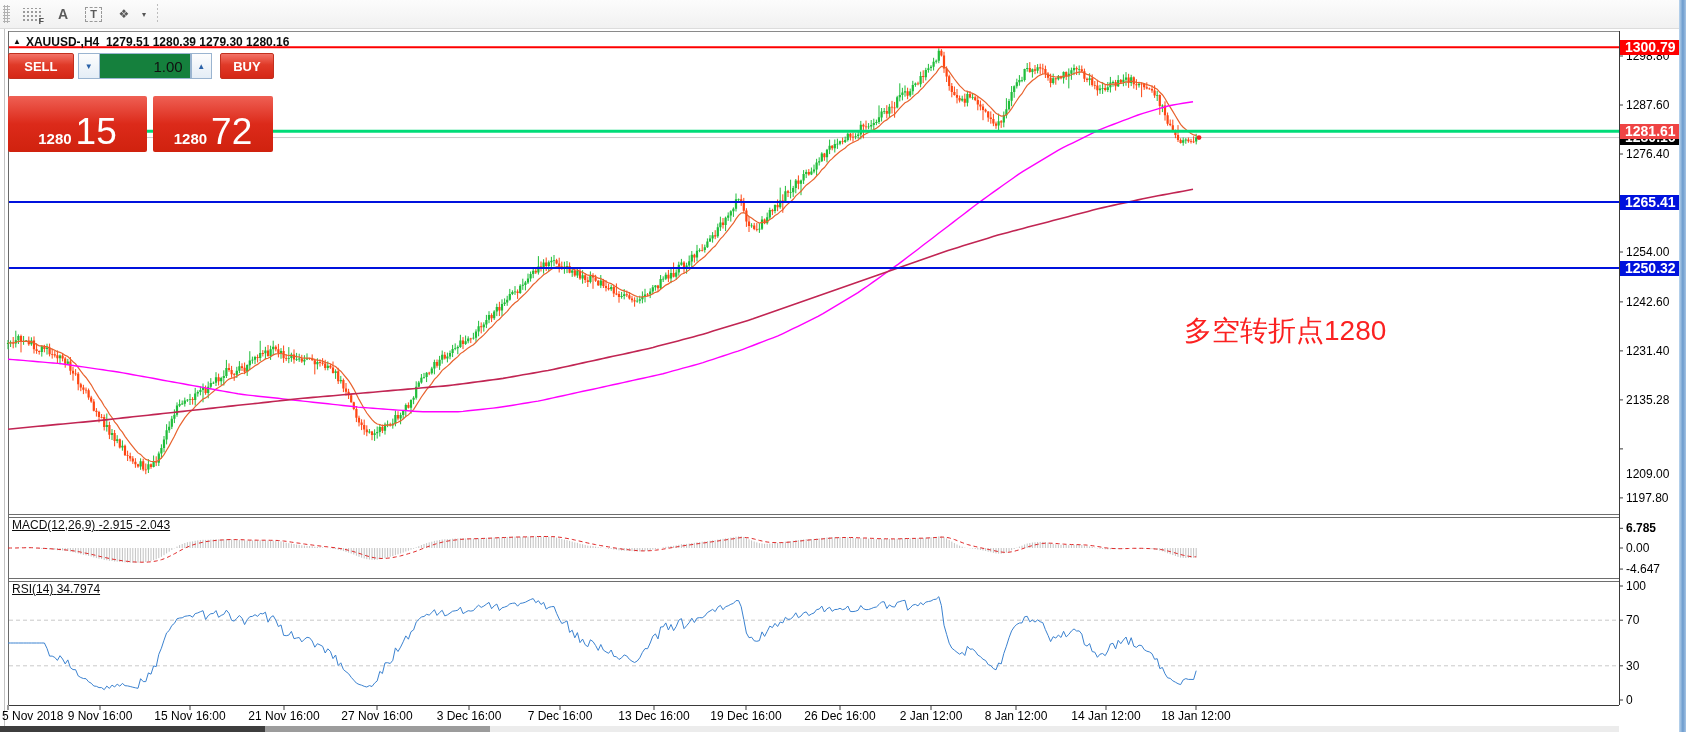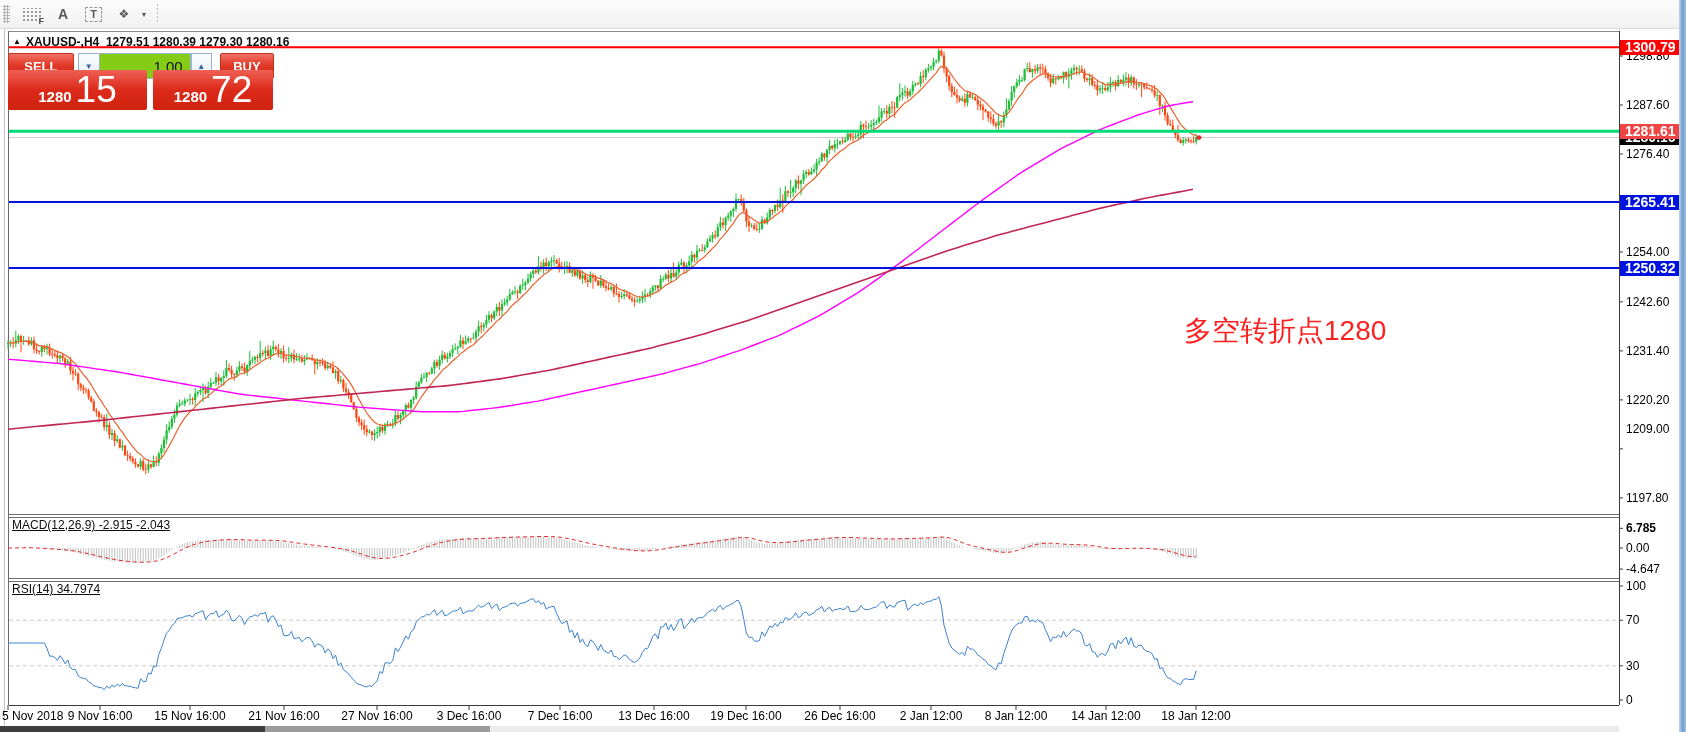--- a/index.html
+++ b/index.html
@@ -51,23 +51,23 @@
   .trade{position:absolute;left:8px;top:53px;z-index:50;width:266px;}
   .trow1{display:flex;height:26px;align-items:stretch;}
   .btn-red{background:linear-gradient(#f37367,#e03a28 45%,#d52716);
     color:#fff;font-size:13px;font-weight:bold;display:flex;align-items:center;justify-content:center;
     border:1px solid #c2301f;border-radius:2px;box-sizing:border-box;cursor:default;}
   .btn-sell{width:69px;}
   .btn-buy{width:57px;margin-left:8px;}
   .spin{width:22px;background:linear-gradient(#fdfdfd,#e4edf6);border:1px solid #9ab4d0;
     color:#2b62a8;font-size:8px;display:flex;align-items:center;justify-content:center;box-sizing:border-box;}
   .spin-dn{margin-left:4px;border-right:none;}
-  .vol{width:92px;background:#84cc16;border:1px solid #9ab4d0;box-sizing:border-box;
+  .vol{width:92px;background:#15803d;border:1px solid #9ab4d0;box-sizing:border-box;
     font-family:"Liberation Sans",sans-serif;font-size:15px;color:#111;text-align:right;padding:0 7px 0 0;}
-  .trow2{display:flex;margin-top:3px;height:28px;align-items:flex-end;}
+  .trow2{display:flex;margin-top:17px;height:56px;}
   .bigpanel{background:linear-gradient(#ef6054,#dc2a1a 50%,#d0220e);border-radius:2px;
     color:#fff;display:flex;align-items:flex-end;justify-content:center;cursor:default;}
   .bp-sell{width:139px;}
   .bp-buy{width:120px;margin-left:6px;}
   .bp-small{font-size:15px;font-weight:bold;margin:0 4px 5px 0;}
   .bp-big{font-size:37px;line-height:40px;font-weight:400;}
 </style>
 </head>
 <body>
 
@@ -185,22 +185,22 @@
     <div class="hthumb2"></div>
   </div>
 
   <div class="blue-edge"></div>
 <div class="ylab" style="position: absolute; top: 49px;">1298.80</div>
     <div class="ylab" style="position: absolute; top: 98px;">1287.60</div>
     <div class="ylab" style="position: absolute; top: 147px;">1276.40</div>
     <div class="ylab" style="position: absolute; top: 245px;">1254.00</div>
     <div class="ylab" style="position: absolute; top: 294.875px;">1242.60</div>
     <div class="ylab" style="position: absolute; top: 343.875px;">1231.40</div>
-    <div class="ylab" style="position: absolute; top: 392.875px;">1220.20</div>
-    <div class="ylab" style="position: absolute; top: 422px;">1209.00</div>
+    <div class="ylab" style="position: absolute; top: 392.875px;">2135.28</div>
+    <div class="ylab" style="position: absolute; top: 467px;">1209.00</div>
     <div class="ylab" style="position: absolute; top: 490.875px;">1197.80</div>
     <div class="ylab" style="position: absolute; top: 521.323px; font-weight: bold;">6.785</div>
     <div class="ylab" style="position: absolute; top: 541px;">0.00</div>
     <div class="ylab" style="position: absolute; top: 562.077px;">-4.647</div>
     <div class="ylab" style="position: absolute; top: 579px;">100</div>
     <div class="ylab" style="position: absolute; top: 613.2px;">70</div>
     <div class="ylab" style="position: absolute; top: 658.8px;">30</div>
     <div class="ylab" style="position: absolute; top: 693px;">0</div>
     <div class="xlab" style="position: absolute; left: 2px; text-align: left;">5 Nov 2018</div>
     <div class="xlab" style="position: absolute; left: 55px;">9 Nov 16:00</div>

